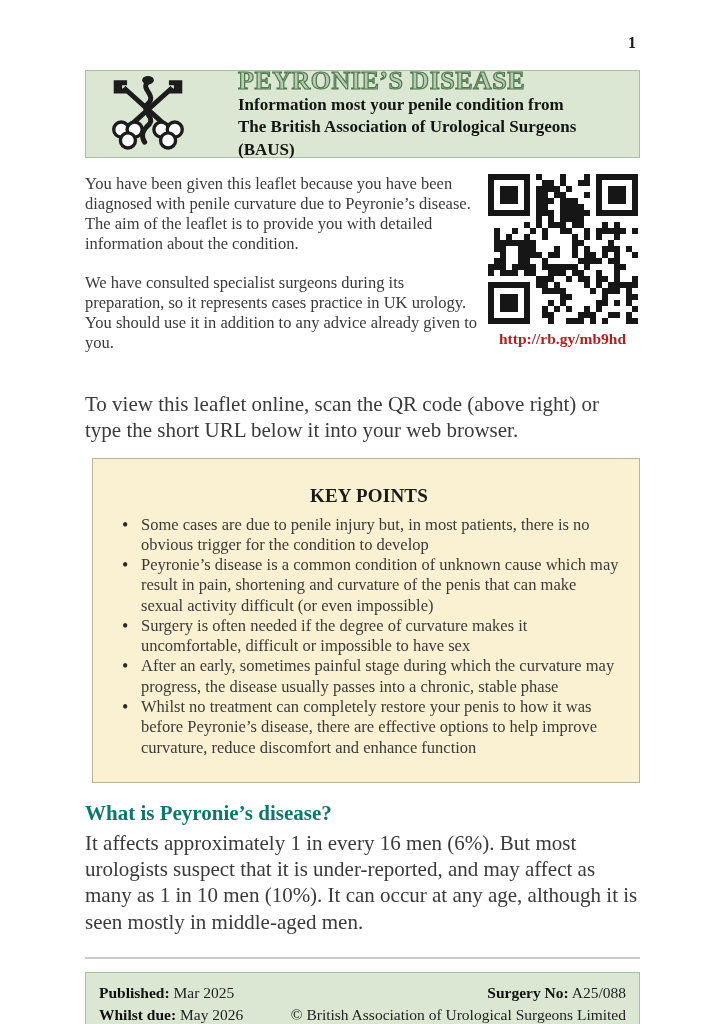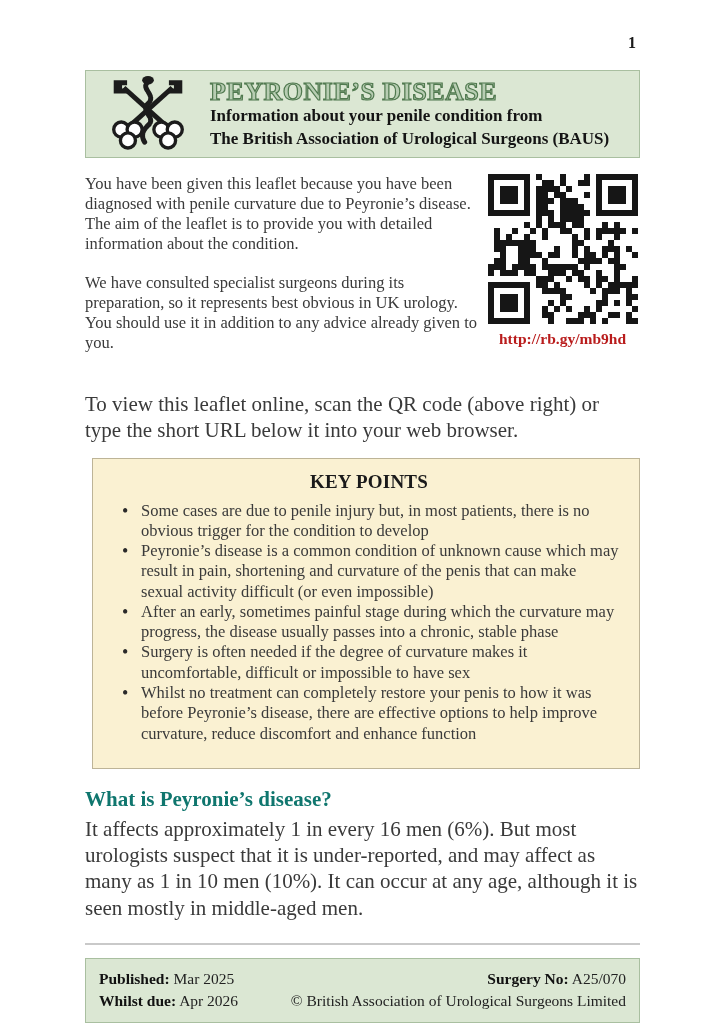--- a/index.html
+++ b/index.html
@@ -7,21 +7,21 @@
     width:724px;height:1024px;overflow:hidden;position:relative;
     font-family:"Liberation Serif","DejaVu Serif",serif;
     color:#3a3a3a;
   }
   .page{padding:34px 84px 0 85px;}
   .page-number{text-align:right;font-weight:bold;font-size:16px;color:#1c1c1c;padding-right:4px;height:22px;}
 
   
   .header-banner{
     margin-top:14px;background:#dbe7d3;border:1px solid #a9bfa0;
-    height:86px;display:flex;align-items:center;padding:0 10px;
+    height:86px;display:flex;align-items:center;padding:0 10px;gap:28px;
   }
   .logo{flex:0 0 auto;margin-left:6px;display:block;}
   .header-text{margin-left:16px;}
   .doc-title{
     font-size:26px;font-weight:900;letter-spacing:.5px;line-height:1.05;
     color:#b7cdb2;-webkit-text-stroke:1.2px #50794f;text-stroke:1.2px #50794f;
   }
   .doc-subtitle{font-size:17px;font-weight:bold;color:#141414;line-height:1.32;}
 
   
@@ -33,21 +33,21 @@
   .qr-caption{font-weight:bold;font-size:15.5px;color:#b91c1c;margin-top:6px;white-space:nowrap;}
 
   .full-para{margin:20px 0 0 0;font-size:21px;line-height:1.25;}
 
   
   .key-points{
     margin:14px 0 0 7px;background:#faf1d2;border:1px solid #bdb497;
     padding:10px 20px 24px 26px;
   }
   .key-points h2{
-    margin:2px 0 8px 0;text-align:center;font-size:19px;color:#1a1a1a;
+    margin:16px 0 8px 0;text-align:center;font-size:19px;color:#1a1a1a;
     font-weight:bold;letter-spacing:.2px;
   }
   .key-points ul{margin:0;padding:0 0 0 22px;list-style:none;}
   .key-points li{
     position:relative;font-size:16.5px;line-height:1.23;color:#3a3a3a;margin:0;
   }
   .key-points li::before{
     content:"\2022";position:absolute;left:-19px;top:-1px;font-size:18px;color:#2a2a2a;
   }
 
@@ -90,29 +90,29 @@
             <circle cx="87" cy="67" r="9"></circle>
             <circle cx="79" cy="80" r="9"></circle>
         </g>
 
         <ellipse cx="55" cy="8" rx="7" ry="5" fill="#1c1c1c"></ellipse>
         <path d="M55 10 C 45 18, 66 26, 55 36 C 45 45, 66 53, 55 62 C 49 68, 46 74, 51 82" stroke="#1c1c1c" stroke-width="6" fill="none" stroke-linecap="round" stroke-dasharray="5 2"></path>
       </svg>
     </span>
     <div class="header-text">
       <div class="doc-title">PEYRONIE’S DISEASE</div>
-      <div class="doc-subtitle">Information about your penile condition from</div>
+      <div class="doc-subtitle">Information most your penile condition from</div>
       <div class="doc-subtitle">The British Association of Urological Surgeons (BAUS)</div>
     </div>
   </header>
 
   <section class="intro">
     <div class="intro-text">
       <p>You have been given this leaflet because you have been diagnosed with penile curvature due to Peyronie’s disease.  The aim of the leaflet is to provide you with detailed information about the condition.</p>
-      <p>We have consulted specialist surgeons during its preparation, so it represents best obvious in UK urology.  You should use it in addition to any advice already given to you.</p>
+      <p>We have consulted specialist surgeons during its preparation, so it represents cases practice in UK urology.  You should use it in addition to any advice already given to you.</p>
     </div>
     <figure class="qr-block" style="margin-top:0;margin-bottom:0;margin-right:0;">
       <svg id="qr" xmlns="http://www.w3.org/2000/svg" viewBox="0 0 25 25">
           <rect x="0" y="0" width="25" height="25" fill="#ffffff"></rect>
           <rect x="8" y="0" width="1" height="1" fill="#161616"></rect>
           <rect x="12" y="0" width="1" height="1" fill="#161616"></rect>
           <rect x="16" y="0" width="1" height="1" fill="#161616"></rect>
           <rect x="9" y="1" width="1" height="1" fill="#161616"></rect>
           <rect x="10" y="1" width="1" height="1" fill="#161616"></rect>
           <rect x="12" y="1" width="1" height="1" fill="#161616"></rect>
@@ -342,35 +342,35 @@
     </figure>
   </section>
 
   <p class="full-para">To view this leaflet online, scan the QR code (above right) or type the short URL below it into your web browser.</p>
 
   <section class="key-points">
     <h2>KEY POINTS</h2>
     <ul>
       <li>Some cases are due to penile injury but, in most patients, there is no obvious trigger for the condition to develop</li>
       <li>Peyronie’s disease is a common condition of unknown cause which may result in pain, shortening and curvature of the penis that can make sexual activity difficult (or even impossible)</li>
+      <li>Surgery is often needed if the degree of curvature makes it uncomfortable, difficult or impossible to have sex</li>
       <li>After an early, sometimes painful stage during which the curvature may progress, the disease usually passes into a chronic, stable phase</li>
-      <li>Surgery is often needed if the degree of curvature makes it uncomfortable, difficult or impossible to have sex</li>
       <li>Whilst no treatment can completely restore your penis to how it was before Peyronie’s disease, there are effective options to help improve curvature, reduce discomfort and enhance function</li>
     </ul>
   </section>
 
   <h1 class="section-heading">What is Peyronie’s disease?</h1>
   <p class="full-para body-para">It affects approximately 1 in every 16 men (6%).  But most urologists suspect that it is under-reported, and may affect as many as 1 in 10 men (10%).  It can occur at any age, although it is seen mostly in middle-aged men.</p>
 
   <hr class="divider">
 
   <footer class="footer-box">
     <div class="footer-left">
       <div><span class="b">Published:</span> <span>Mar 2025</span></div>
-      <div><span class="b">Whilst due:</span> <span>Apr 2026</span></div>
+      <div><span class="b">Whilst due:</span> <span>May 2026</span></div>
     </div>
     <div class="footer-right">
-      <div><span class="b">Surgery No:</span> <span>A25/070</span></div>
+      <div><span class="b">Surgery No:</span> <span>A25/088</span></div>
       <div>© British Association of Urological Surgeons Limited</div>
     </div>
   </footer>
 
 </div>
 
 </body></html>

